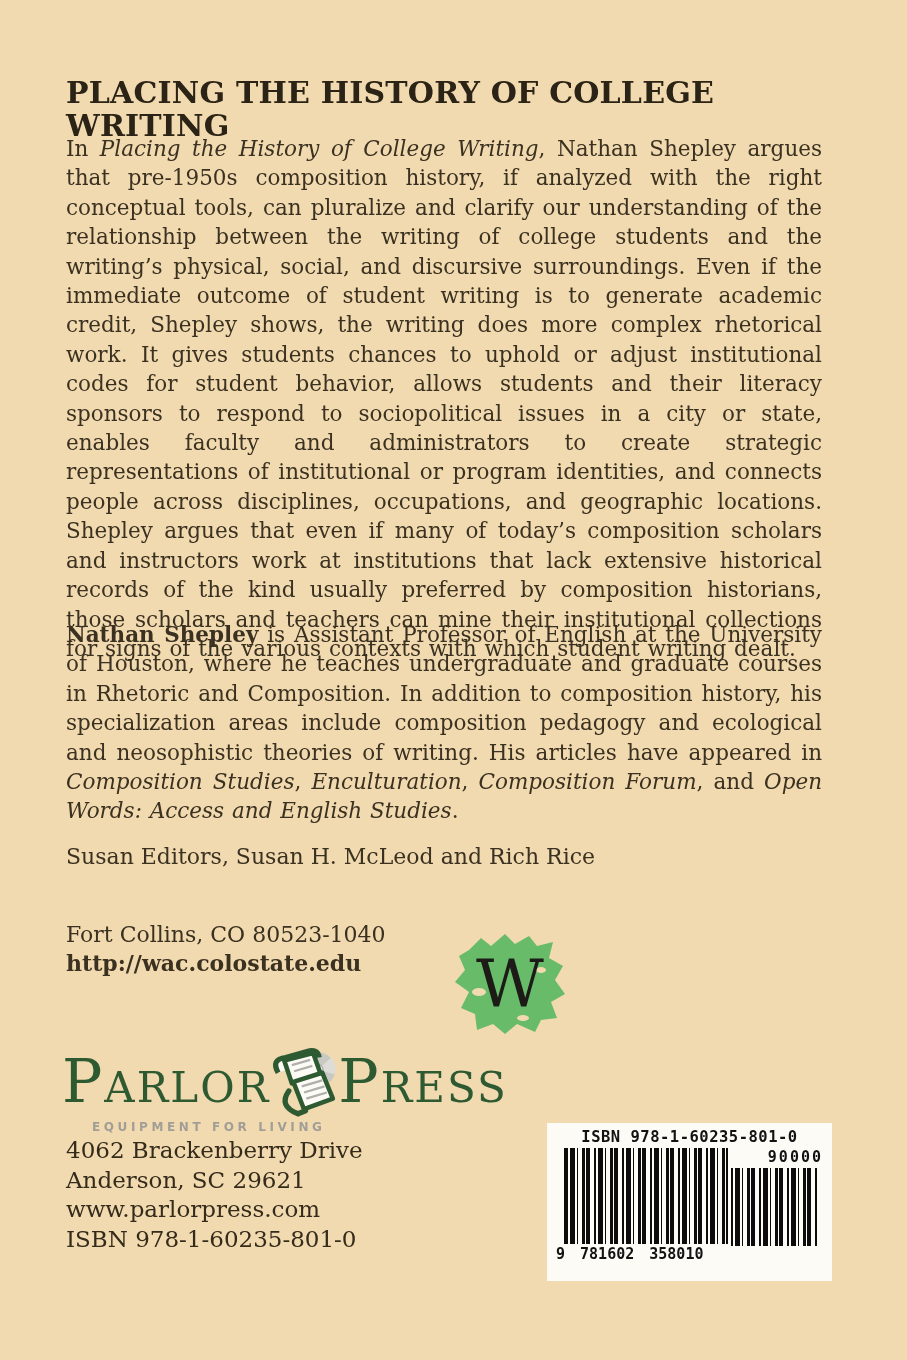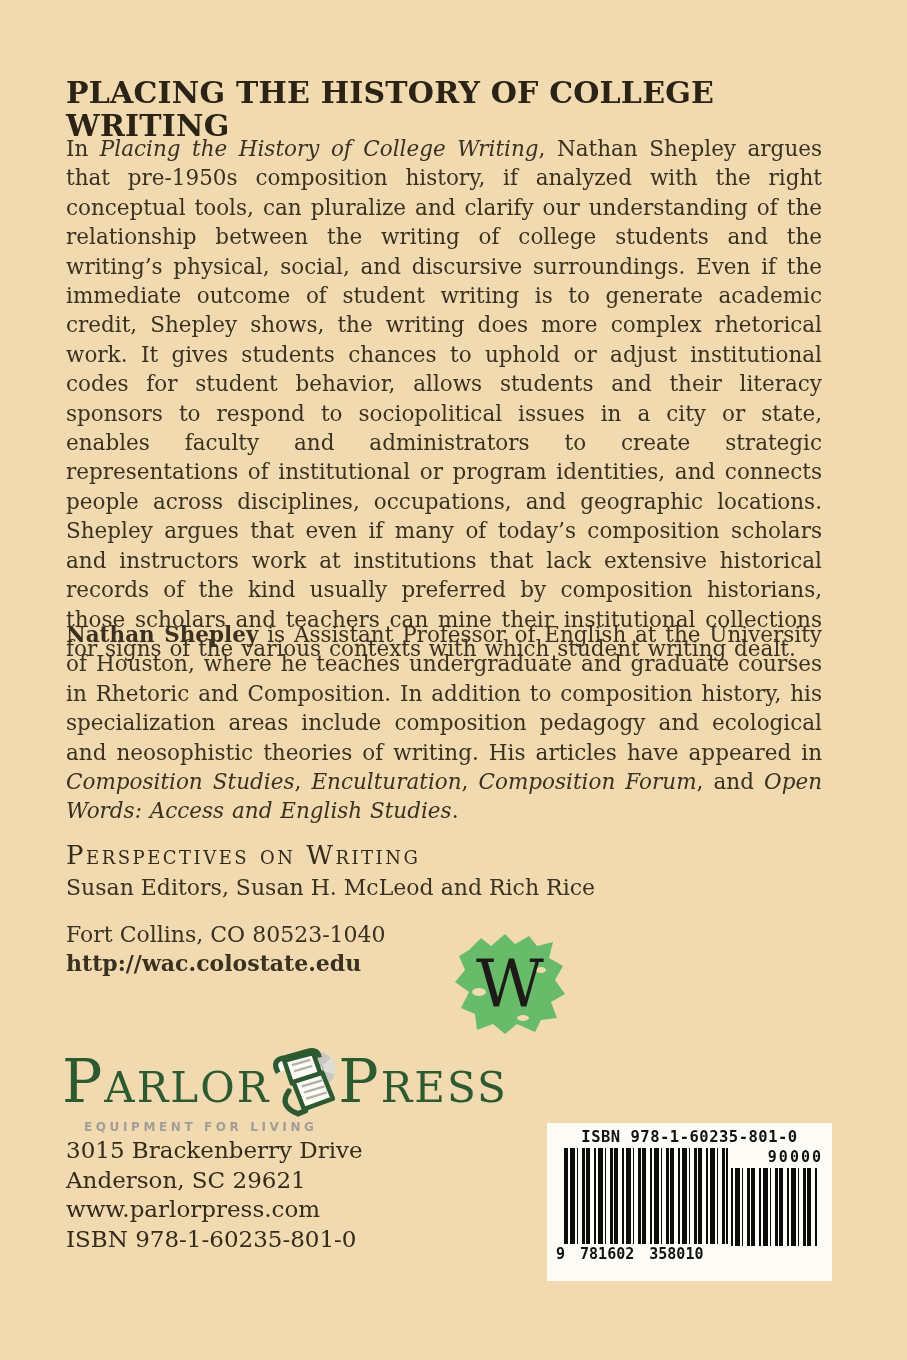--- a/index.html
+++ b/index.html
@@ -44,21 +44,21 @@
 
   .parlor-logo { position: absolute; left: 62px; top: 1038px; width: 380px; height: 92px; }
   .parlor-row { display: flex; align-items: center; }
   .parlor-word {
     font-variant: small-caps; font-weight: 400; color: #2e5a32;
     font-size: 60px; letter-spacing: 2px; line-height: 1;
     font-family: "DejaVu Serif", serif;
   }
   .parlor-mark { width: 76px; height: 86px; margin: 0 -4px; position: relative; top: 2px; }
   .parlor-tagline {
-    position: absolute; left: 22px; bottom: -4px;
+    position: absolute; left: 30px; bottom: -4px;
     font-family: "DejaVu Sans", "Liberation Sans", sans-serif;
     font-size: 12px; letter-spacing: 3.6px; color: #a19e96; font-weight: bold;
   }
 
   .address { top: 1136px; }
   .addr-line { font-size: 23px; line-height: 29.5px; color: #342b1b; }
   .addr-san { letter-spacing: 2px; }
 
   .barcode {
     position: absolute; left: 547px; top: 1123px;
@@ -96,21 +96,20 @@
 
 <div class="page">
 
   <h1 class="sec title">PLACING THE HISTORY OF COLLEGE WRITING</h1>
 
   <p class="sec para about"><span>In </span><span style="font-style: italic;">Placing the History of College Writing</span><span>, Nathan Shepley argues that pre-1950s composition history, if analyzed with the right conceptual tools, can pluralize and clarify our understanding of the relationship between the writing of college students and the writing’s physical, social, and discursive surroundings. Even if the immediate outcome of student writing is to generate academic credit, Shepley shows, the writing does more complex rhetorical work. It gives students chances to uphold or adjust institutional codes for student behavior, allows students and their literacy sponsors to respond to sociopolitical issues in a city or state, enables faculty and administrators to create strategic representations of institutional or program identities, and connects people across disciplines, occupations, and geographic locations. Shepley argues that even if many of today’s composition scholars and instructors work at institutions that lack extensive historical records of the kind usually preferred by composition historians, those scholars and teachers can mine their institutional collections for signs of the various contexts with which student writing dealt.</span></p>
 
   <p class="sec para bio"><span style="font-weight: bold;">Nathan Shepley</span><span> is Assistant Professor of English at the University of Houston, where he teaches undergraduate and graduate courses in Rhetoric and Composition. In addition to composition history, his specialization areas include composition pedagogy and ecological and neosophistic theories of writing. His articles have appeared in </span><span style="font-style: italic;">Composition Studies</span><span>, </span><span style="font-style: italic;">Enculturation</span><span>, </span><span style="font-style: italic;">Composition Forum</span><span>, and </span><span style="font-style: italic;">Open Words: Access and English Studies</span><span>.</span></p>
 
   <div class="sec series">
-    <div class="series-name">Perspectives on Writing</div>
     <div class="series-editors">Susan Editors, Susan H. McLeod and Rich Rice</div>
   </div>
 
   <div class="sec wac-block">
     <div class="wac-line">Fort Collins, CO 80523-1040</div>
     <div class="wac-line bold">http://wac.colostate.edu</div>
   </div>
 
   <div class="wac-logo">
     <svg viewBox="0 0 114 106" width="114" height="108" aria-hidden="true">
@@ -137,21 +136,21 @@
           <path d="M47,52 L74,44 M50,60 L77,52 M53,68 L80,60" stroke="#b0afa9" stroke-width="3"></path>
           <path d="M30,58 Q16,78 42,88 L52,84" fill="none" stroke="#2e5a32" stroke-width="7" stroke-linecap="round"></path>
         </svg>
       </span>
       <span class="parlor-word">Press</span>
     </div>
     <div class="parlor-tagline">EQUIPMENT FOR LIVING</div>
   </div>
 
   <div class="sec address">
-    <div class="addr-line">3015 Brackenberry Drive</div>
+    <div class="addr-line">4062 Brackenberry Drive</div>
     <div class="addr-line">Anderson, SC 29621</div>
     <div class="addr-line">www.parlorpress.com</div>
     <div class="addr-line">ISBN 978-1-60235-801-0</div>
   </div>
 
   <div class="barcode">
     <div class="barcode-isbn">ISBN 978-1-60235-801-0</div>
     <div class="barcode-body">
       <div class="barcode-main">
         <div class="bars bars-main"></div>

